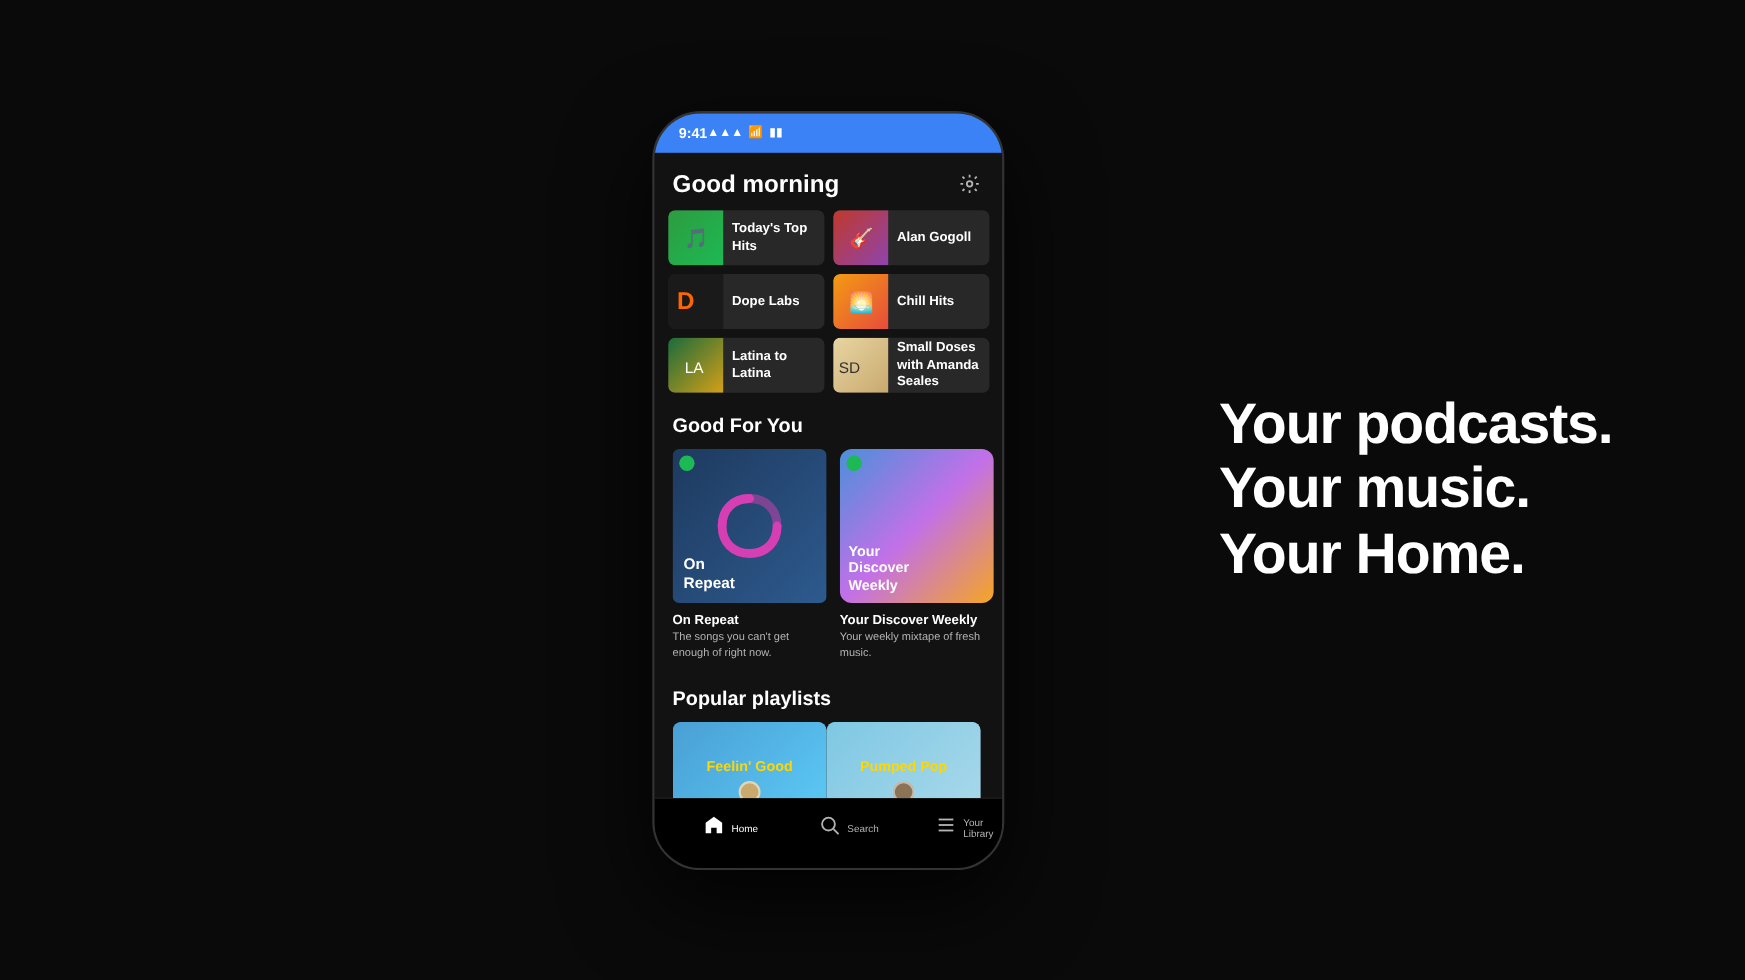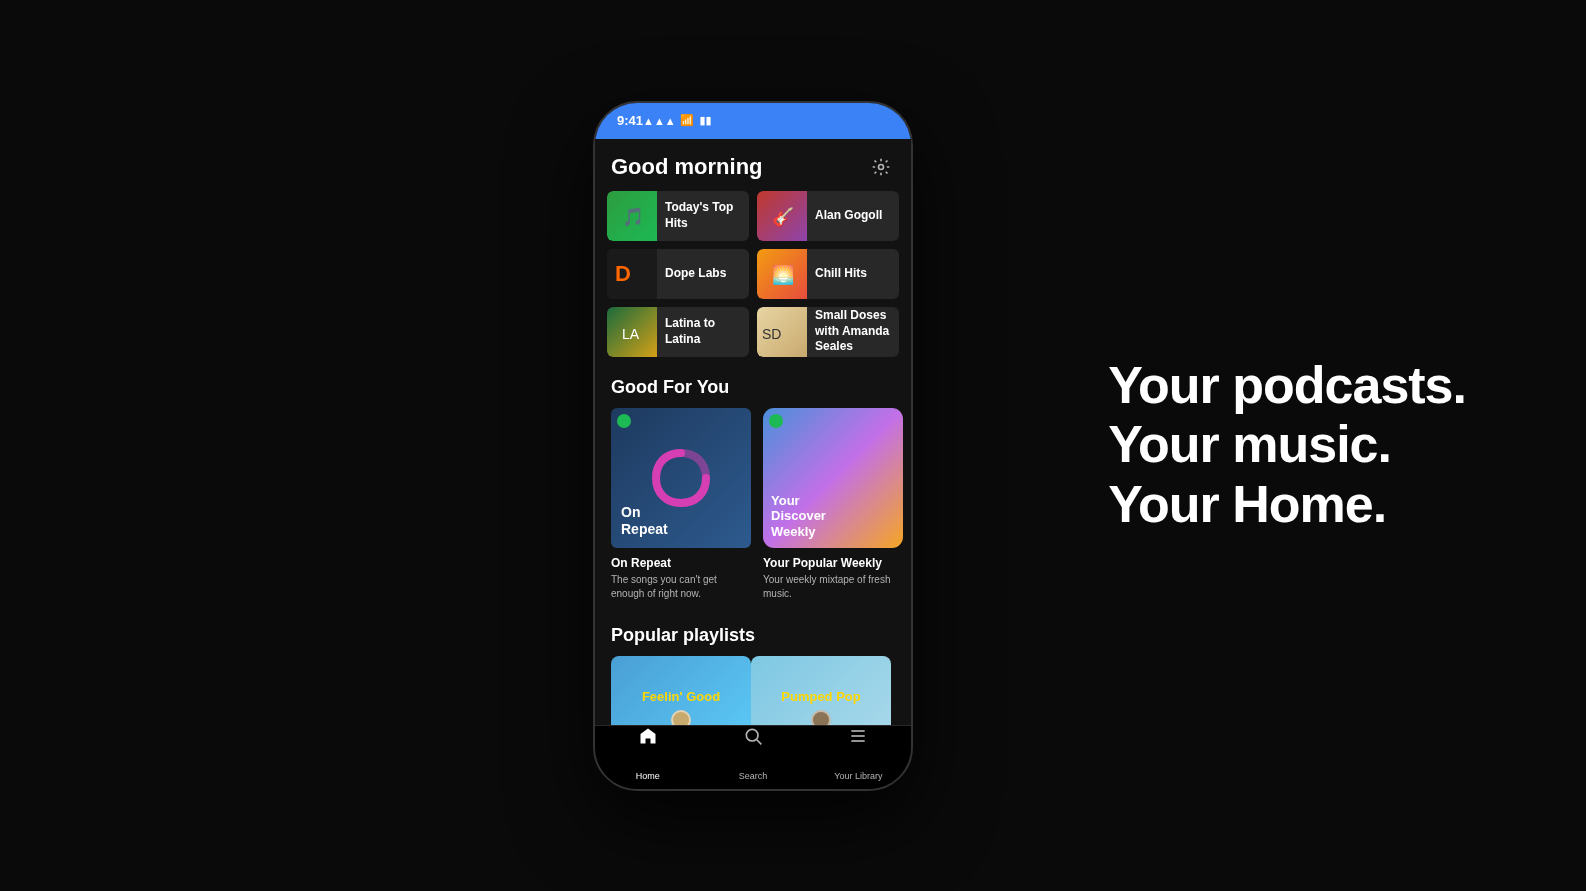--- a/index.html
+++ b/index.html
@@ -298,24 +298,25 @@
       background: #000;
       border-top: 1px solid #282828;
       display: flex;
       align-items: center;
       justify-content: space-around;
       padding-bottom: 8px;
       flex-shrink: 0;
     }
     .nav-item {
       display: flex;
-      flex-direction: column;
-      align-items: center;
-      gap: 20px;
+      flex-direction: row;
+      align-items: center;
+      gap: 6px;
       flex: 1;
+      padding-left: 44px;
     }
     .nav-icon {
       font-size: 20px;
       color: #b3b3b3;
     }
     .nav-icon.active { color: #fff; }
     .nav-label {
       font-size: 9px;
       color: #b3b3b3;
     }
@@ -445,21 +446,21 @@
             <div class="card-subtitle">The songs you can't get enough of right now.</div>
           </div>
 
           <div class="card">
             <div class="card-art">
               <div class="art-discover" style="position:relative;">
                 <div class="spotify-badge"></div>
                 <div class="card-label-discover">Your<br>Discover<br>Weekly</div>
               </div>
             </div>
-            <div class="card-title">Your Popular Weekly</div>
+            <div class="card-title">Your Discover Weekly</div>
             <div class="card-subtitle">Your weekly mixtape of fresh music.</div>
           </div>
 
         </div>
 
         <div class="section-header">Popular playlists</div>
 
         <div class="playlist-row">
 
           <div class="playlist-card playlist-feelin">

